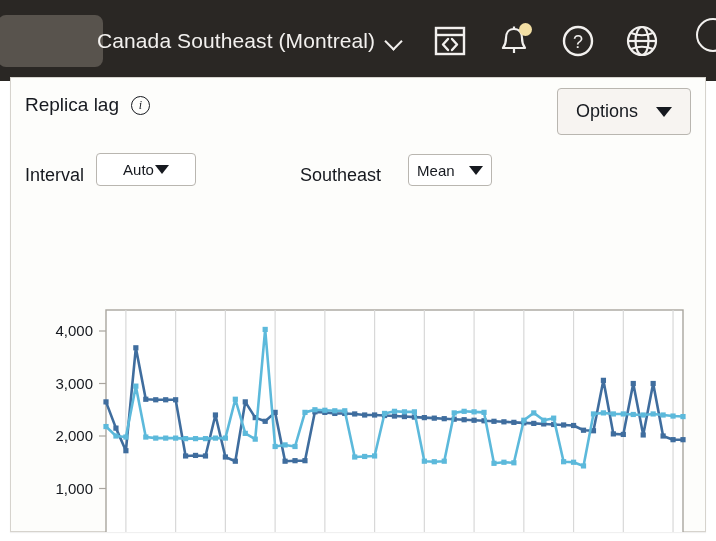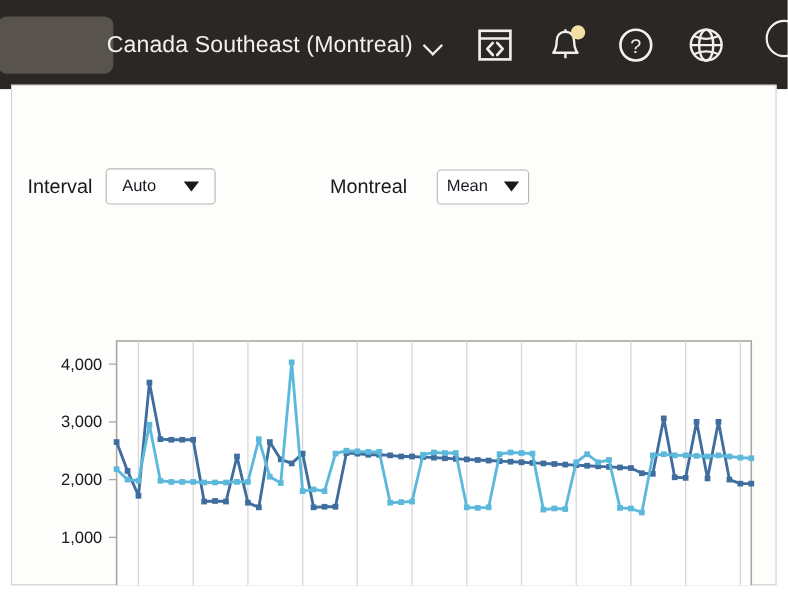--- a/index.html
+++ b/index.html
@@ -75,30 +75,30 @@
     font-size:18px; color:#16191f; cursor:pointer;
   }
   .tri-down{
     width:0;height:0;border-left:8px solid transparent;border-right:8px solid transparent;
     border-top:10px solid #16191f;
   }
 
   
   .controls{
     position:absolute; left:14px; top:75px; right:14px;
-    display:flex; align-items:center;
+    display:flex; align-items:flex-end;
   }
   .ctl-label{ font-size:18px; color:#16191f; }
   .select{
     display:flex; align-items:center; justify-content:space-between;
     border:1px solid #b9b6b0; border-radius:4px; background:#ffffff;
     font-size:15px; color:#16191f; cursor:pointer;
   }
   .select .tri{ width:0;height:0;border-left:7px solid transparent;border-right:7px solid transparent;border-top:9px solid #16191f; }
-  #interval-select{ width:100px; height:33px; padding:0 14px; margin-left:12px; }
+  #interval-select{ width:100px; height:33px; padding:0 26px; margin-left:12px; }
   #statistic-select{ width:84px; height:32px; padding:0 8px; margin-left:27px; }
   .spacer{ width:104px; }
 
   
   .chart-wrap{ position:absolute; left:0; top:118px; width:694px; height:336px; }
   .chart-svg{ display:block; }
   .axis-text{ font-family:"Liberation Sans", sans-serif; font-size:15px; fill:#16191f; }
   .axis-title{ font-family:"Liberation Sans", sans-serif; font-size:15px; font-weight:bold; fill:#16191f; }
 </style>
 </head>
@@ -148,29 +148,39 @@
         <path d="M6.2 25 Q17 20.5 27.8 25" stroke="#f2f0ee" stroke-width="2" fill="none"></path>
       </svg>
     </div>
 
     <div class="partial-circle"></div>
   </div>
 </div>
 
 <div class="panel">
 
+  <div class="panel-head">
+    <div class="panel-title">
+      <span class="ttl">Replica lag</span>
+      <span class="info-icon">i</span>
+    </div>
+    <div class="options-btn">
+      <span>Options</span>
+      <span class="tri-down"></span>
+    </div>
+  </div>
 
   <div class="controls">
     <span class="ctl-label">Interval</span>
     <div class="select" id="interval-select">
       <span>Auto</span>
       <span class="tri"></span>
     </div>
     <div class="spacer"></div>
-    <span class="ctl-label">Montreal</span>
+    <span class="ctl-label">Southeast</span>
     <div class="select" id="statistic-select">
       <span>Mean</span>
       <span class="tri"></span>
     </div>
   </div>
 
   <div class="chart-wrap">
     <svg class="chart-svg" id="chart" width="694" height="336" viewBox="0 0 694 336">
         <rect x="95" y="114" width="577" height="231" fill="#ffffff" stroke="#a9a59e" stroke-width="1.4"></rect>
         <line x1="114.89655172413794" y1="114" x2="114.89655172413794" y2="345" stroke="#d8d8d8" stroke-width="1.2"></line>

